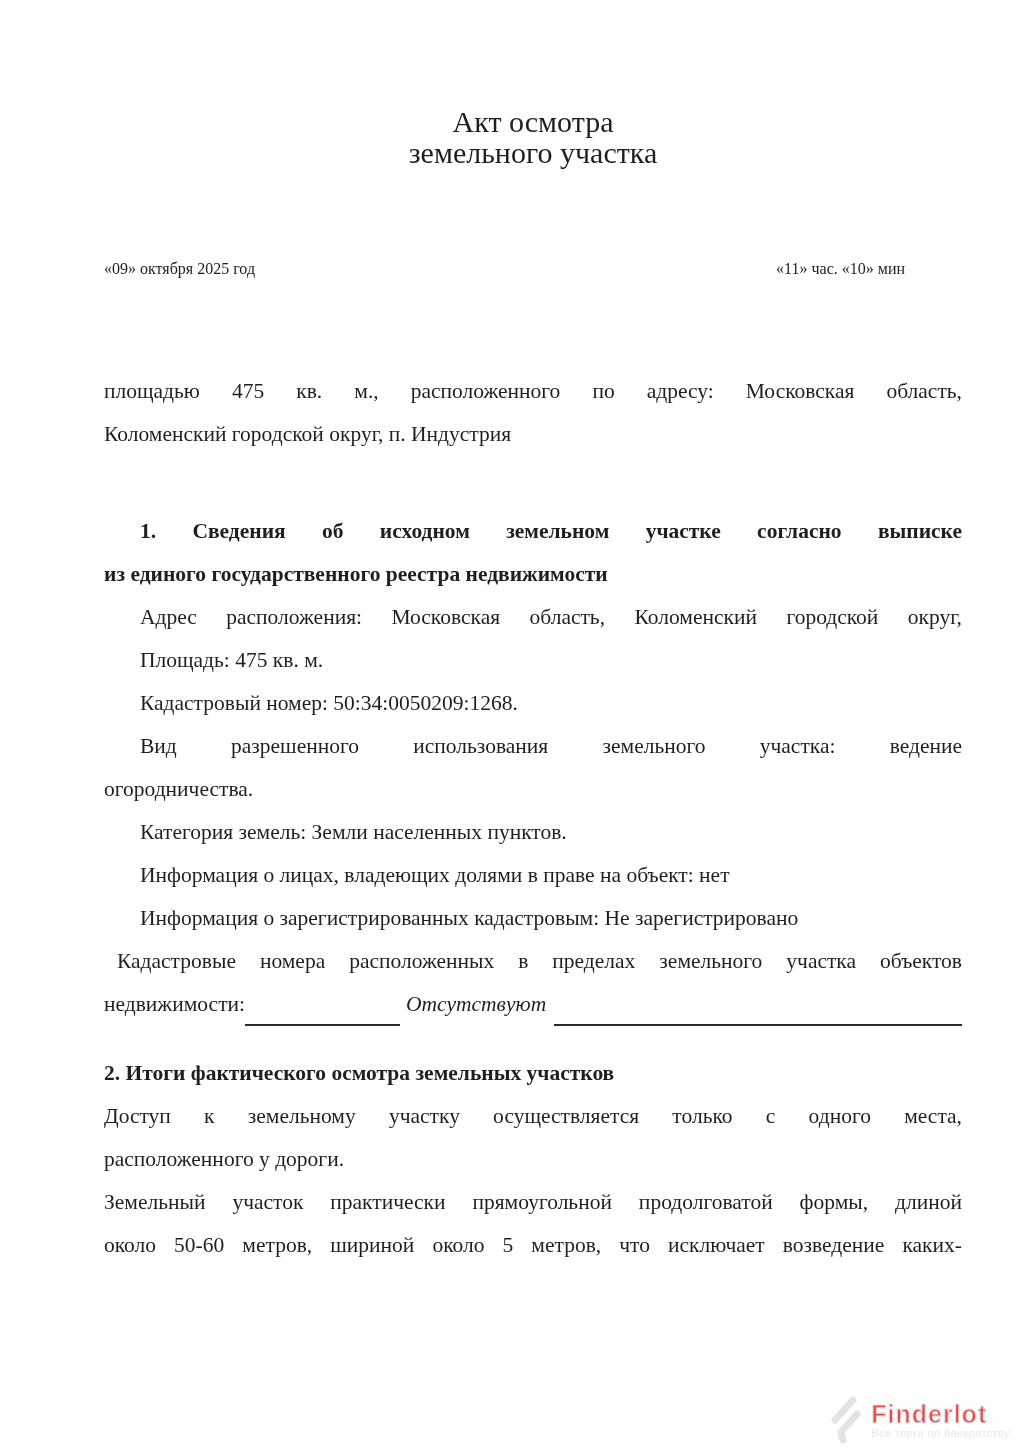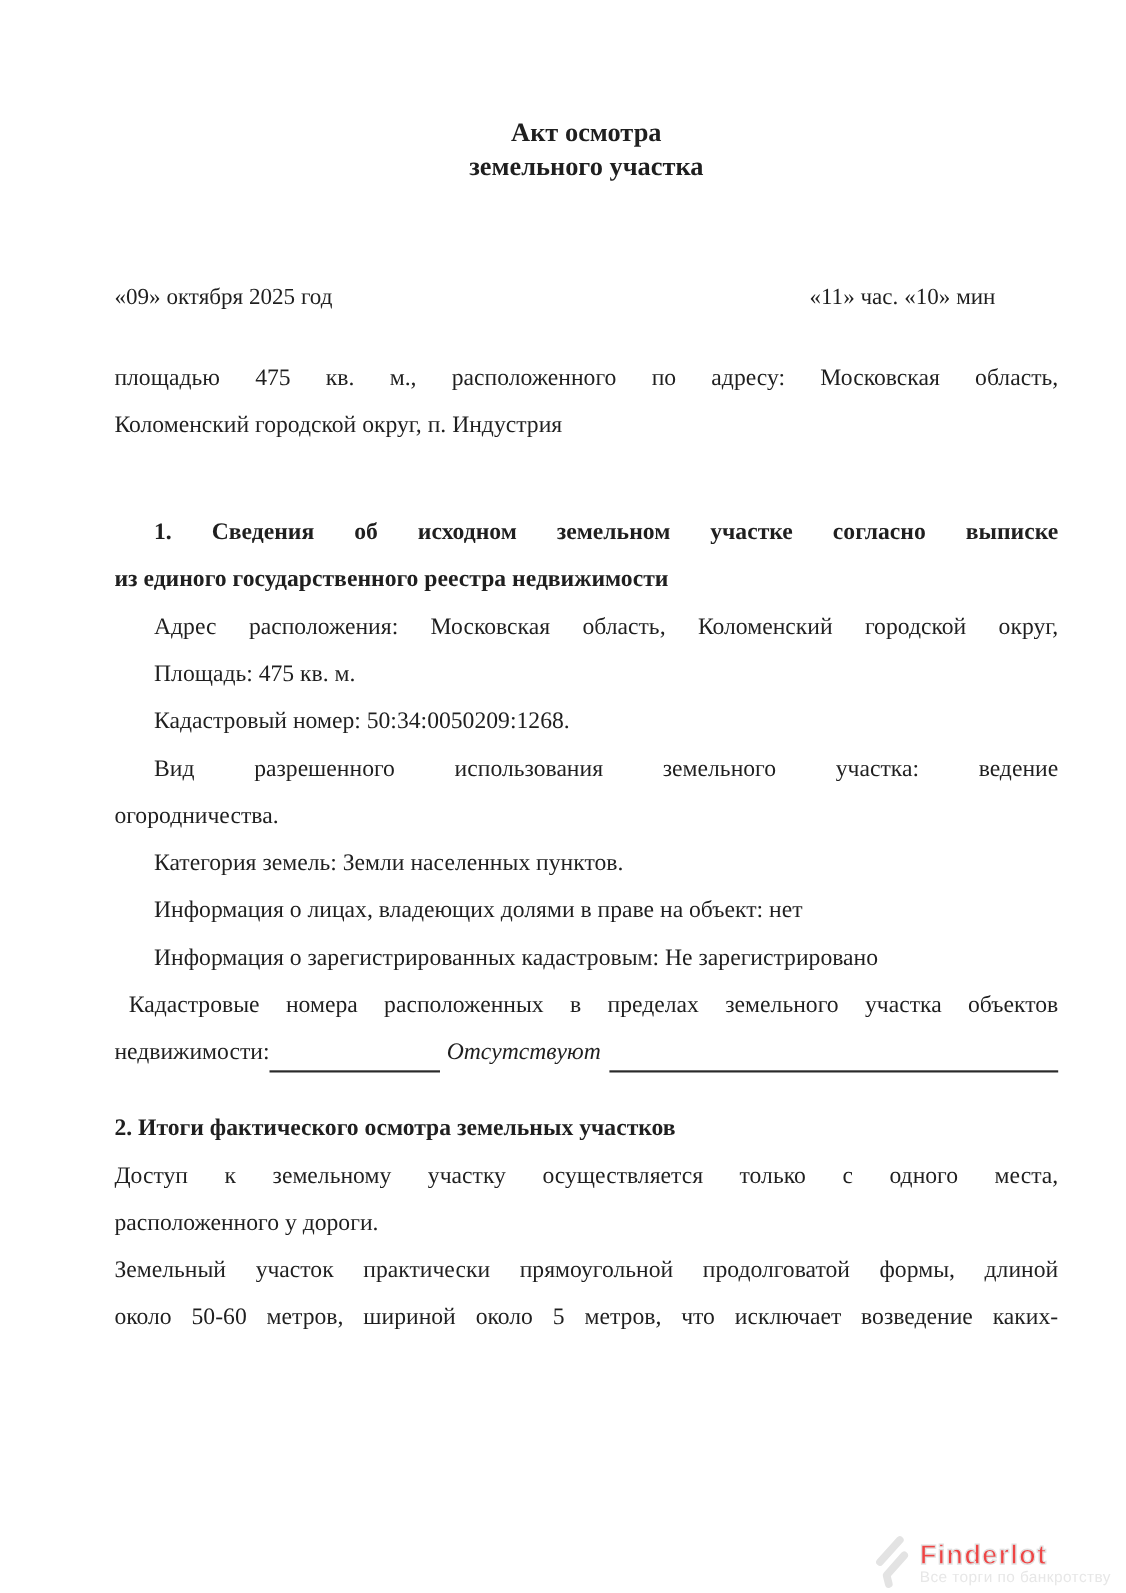--- a/index.html
+++ b/index.html
@@ -7,64 +7,64 @@
     width: 1024px; height: 1448px;
     background: #ffffff;
     position: relative;
     overflow: hidden;
     font-family: "Liberation Serif", "DejaVu Serif", serif;
     color: #1f1f1f;
   }
   .doc { padding: 106px 62px 0 104px; }
 
   
-  .title { text-align: center; font-weight: bold; font-size: 24px; line-height: 31px; margin-bottom: 88px; }
+  .title { text-align: center; font-weight: normal; font-size: 30px; line-height: 31px; margin-bottom: 88px; }
 
   
   .daterow {
     display: flex; justify-content: space-between;
-    font-size: 21px; line-height: 26px;
+    font-size: 16px; line-height: 26px;
     padding-right: 57px;
-    margin-bottom: 40px;
+    margin-bottom: 88px;
   }
 
   
   .line { font-size: 21.5px; line-height: 43px; }
   .j { text-align: justify; text-align-last: justify; }
   .b { font-weight: bold; }
   .i { font-style: italic; }
   .ind { text-indent: 36px; }
   .ind-sm { text-indent: 13px; }
 
   .para-intro { margin-bottom: 54px; }
   .para-s1 { margin-bottom: 26px; }
 
   
-  .fillrow { display: flex; align-items: center; }
+  .fillrow { display: flex; align-items: flex-end; }
   .fillrow .blank { height: 35px; border-bottom: 2px solid #2a2a2a; }
   .fillrow .b1 { width: 155px; }
   .fillrow .grow { flex: 1 1 auto; }
   .fillrow .val { margin: 0 8px 0 6px; }
 
   
   .watermark {
     position: absolute; right: 14px; bottom: 2px;
     display: flex; align-items: center; gap: 7px;
     user-select: none; pointer-events: none;
   }
   .wm-text { display: flex; flex-direction: column; }
   .wm-brand {
     font-family: "Liberation Sans", sans-serif;
     font-weight: bold; font-size: 25px; line-height: 26px;
     color: #ef4444; -webkit-text-stroke: 1.2px #e1e1e1;
     letter-spacing: 1px;
   }
   .wm-tag {
     font-family: "Liberation Sans", sans-serif;
-    font-size: 14px; line-height: 12px;
+    font-size: 11px; line-height: 12px;
     color: #e7e7e7; letter-spacing: 0.4px;
   }
 </style>
 </head>
 <body>
 
 <div class="doc">
 
   <div class="title">
     <div>Акт осмотра</div>

